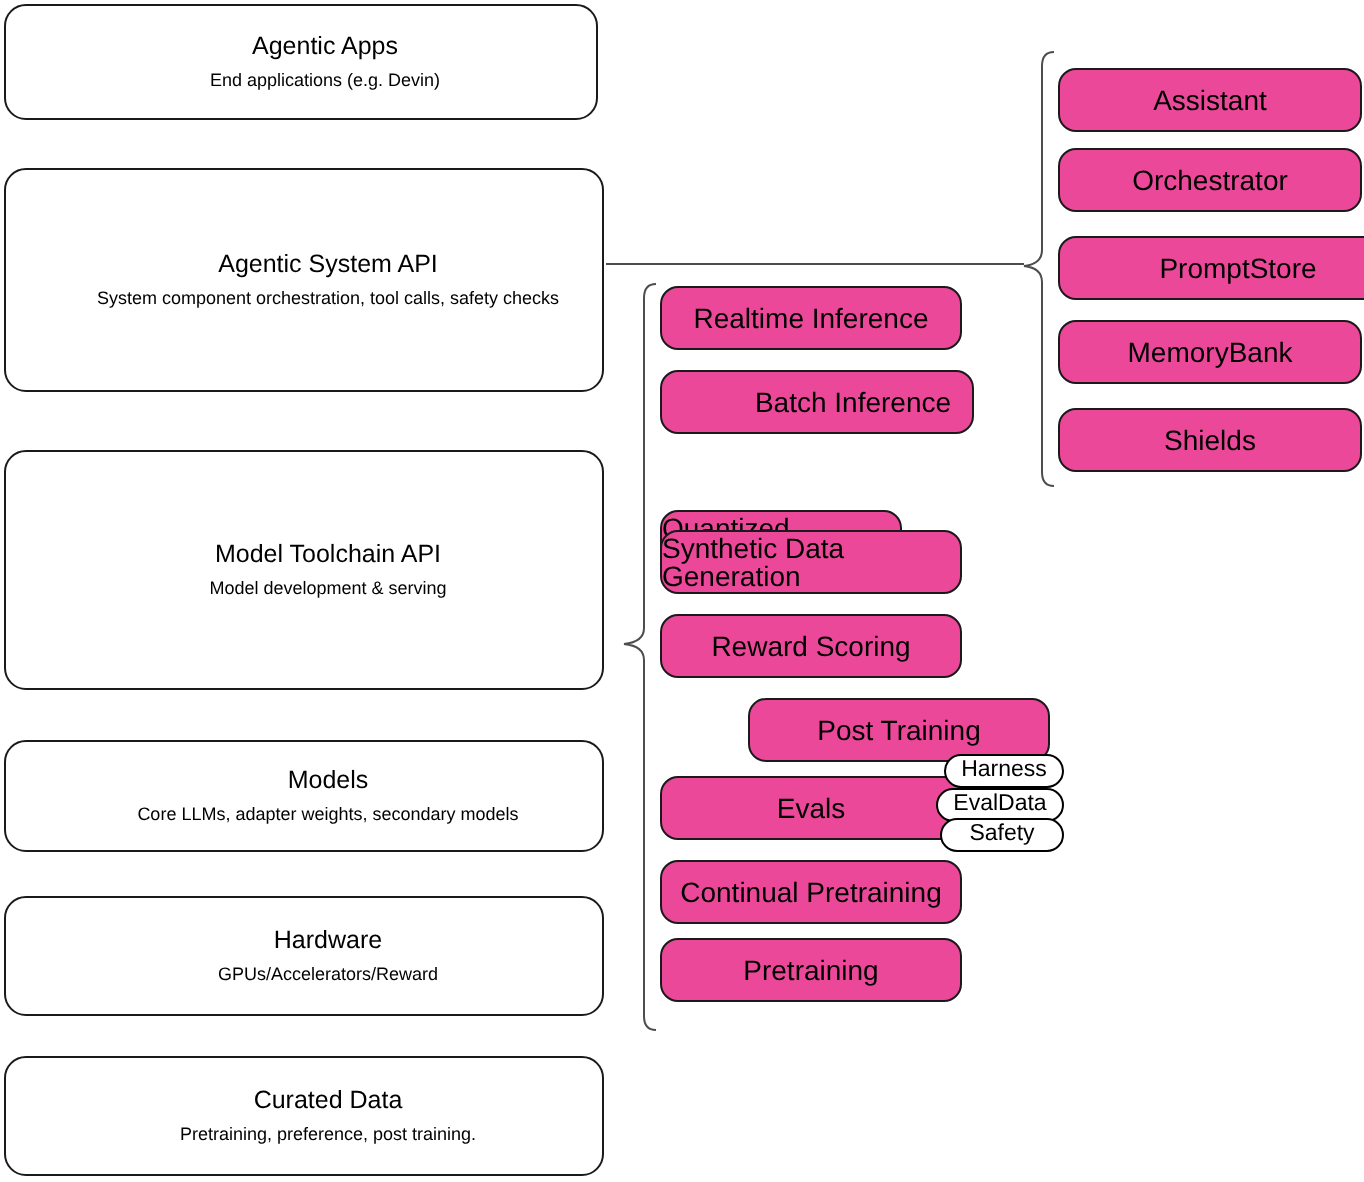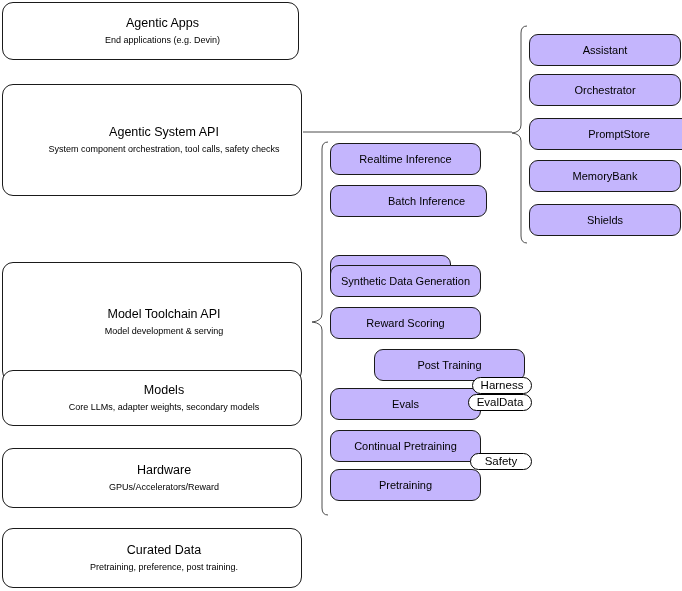--- a/index.html
+++ b/index.html
@@ -42,26 +42,26 @@
   .layer-sub {
     font-size: 9px;
     line-height: 13px;
     color: #000;
     margin-top: 3px;
   }
   .chip {
     position: absolute;
     box-sizing: border-box;
     border: 1px solid #1a1a1a;
-    background: #c4b5fd;
+    background: #ec4899;
     border-radius: 9px;
     display: flex;
     align-items: center;
     justify-content: center;
-    font-size: 11px;
+    font-size: 14px;
     line-height: 14px;
     color: #000;
     height: 32px;
   }
   .pill {
     position: absolute;
     box-sizing: border-box;
     border: 1.5px solid #000000;
     background: #ffffff;
     border-radius: 999px;
@@ -105,21 +105,21 @@
   <div class="box" style="left:2px; top:2px; width:297px; height:58px;">
     <div class="layer-title">Agentic Apps</div>
     <div class="layer-sub">End applications (e.g. Devin)</div>
   </div>
 
   <div class="box" style="left:2px; top:84px; width:300px; height:112px;">
     <div class="layer-title">Agentic System API</div>
     <div class="layer-sub">System component orchestration, tool calls, safety checks</div>
   </div>
 
-  <div class="box" style="left:2px; top:225px; width:300px; height:120px;margin-top:37px;">
+  <div class="box" style="left:2px; top:225px; width:300px; height:120px;">
     <div class="layer-title">Model Toolchain API</div>
     <div class="layer-sub">Model development &amp; serving</div>
   </div>
 
   <div class="box" style="left:2px; top:370px; width:300px; height:56px;">
     <div class="layer-title">Models</div>
     <div class="layer-sub">Core LLMs, adapter weights, secondary models</div>
   </div>
 
   <div class="box" style="left:2px; top:448px; width:300px; height:60px;">
@@ -137,21 +137,21 @@
   <div class="chip" style="left:330px; top:227px; width:121px;margin-top:28px;">Quantized Inference</div>
   <div class="chip" style="left:330px; top:265px; width:151px;">Synthetic Data Generation</div>
   <div class="chip" style="left:330px; top:307px; width:151px;">Reward Scoring</div>
   <div class="chip" style="left:330px; top:349px; width:151px;margin-left:44px;">Post Training</div>
   <div class="chip" style="left:330px; top:388px; width:151px;">Evals</div>
   <div class="chip" style="left:330px; top:430px; width:151px;">Continual Pretraining</div>
   <div class="chip" style="left:330px; top:469px; width:151px;">Pretraining</div>
 
   <div class="pill" style="left:472px; top:377px; width:60px;">Harness</div>
   <div class="pill" style="left:468px; top:394px; width:64px;">EvalData</div>
-  <div class="pill" style="left:470px; top:409px; width:62px;margin-top:44px;">Safety</div>
+  <div class="pill" style="left:470px; top:409px; width:62px;">Safety</div>
 
   <div class="chip" style="left:529px; top:34px; width:152px;">Assistant</div>
   <div class="chip" style="left:529px; top:74px; width:152px;">Orchestrator</div>
   <div class="chip" style="left:529px; top:118px; width:180px;">PromptStore</div>
   <div class="chip" style="left:529px; top:160px; width:152px;">MemoryBank</div>
   <div class="chip" style="left:529px; top:204px; width:152px;">Shields</div>
 
 </div>
 
 </body></html>

